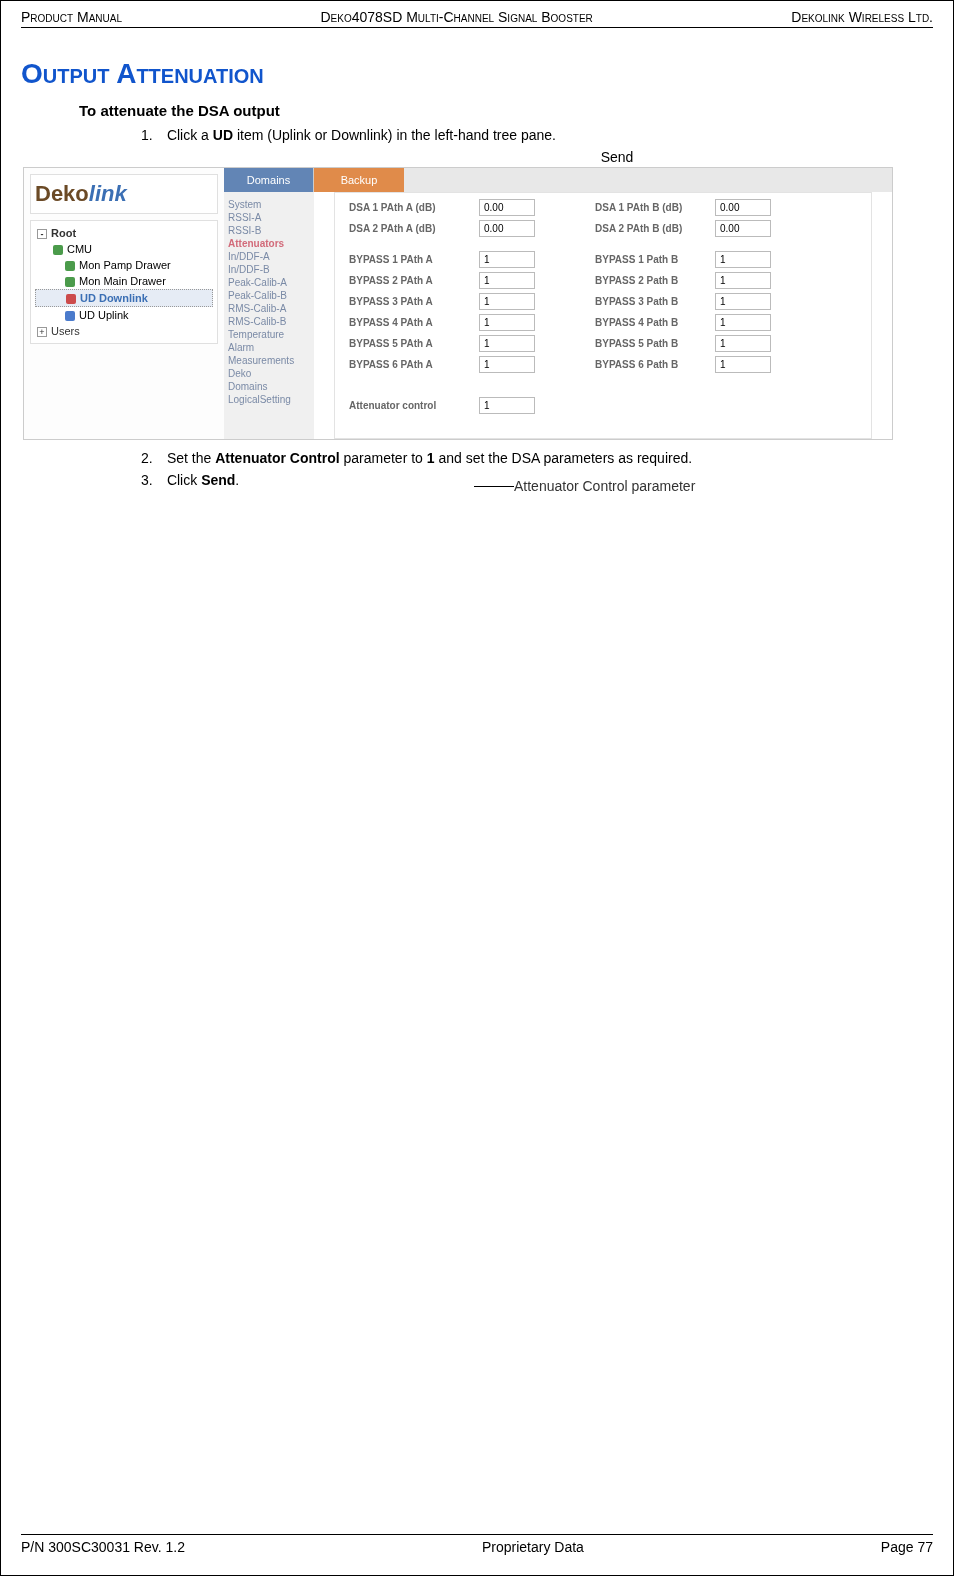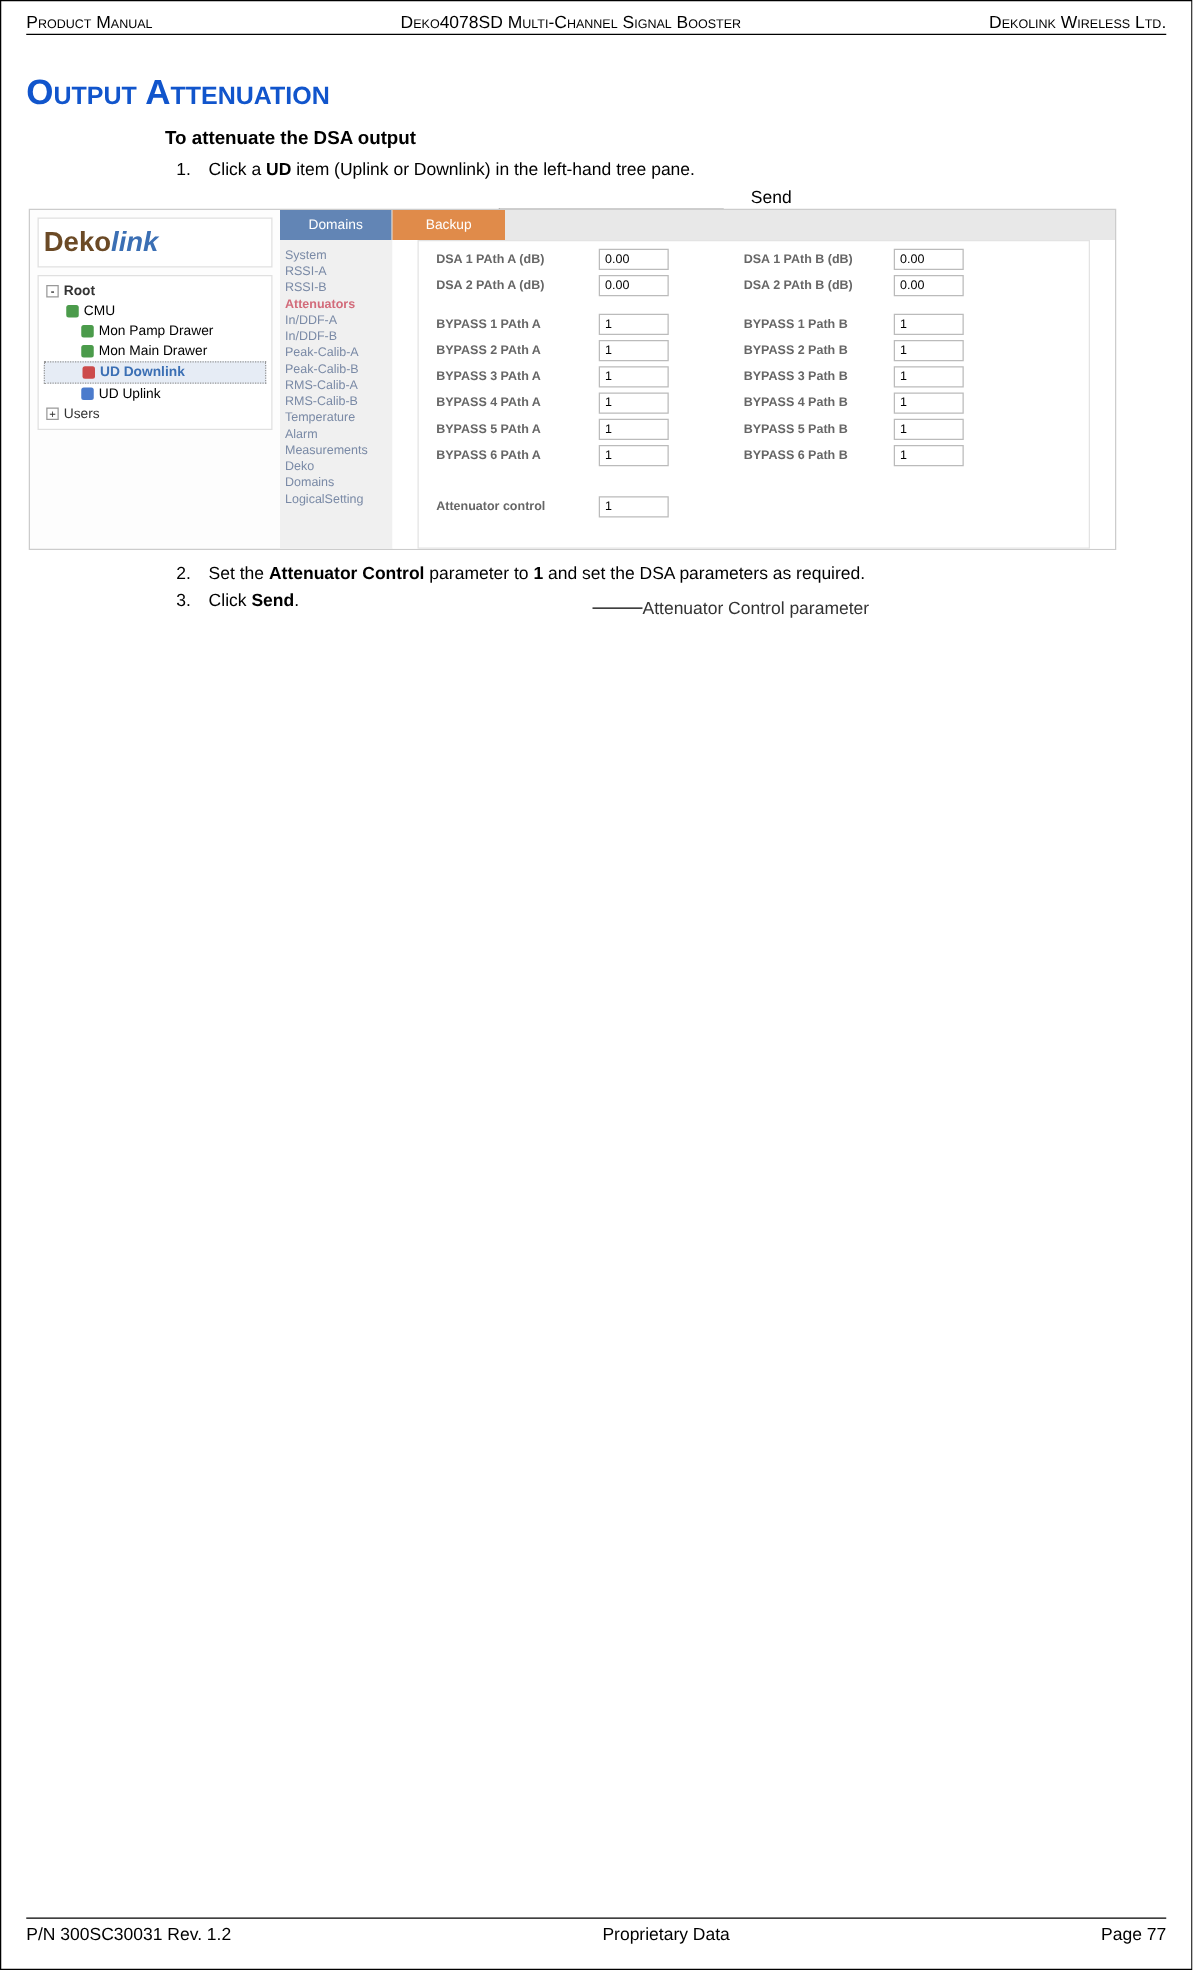--- a/index.html
+++ b/index.html
@@ -26,21 +26,21 @@
     .section-title {
       color: #1155cc;
       font-size: 28px;
       font-weight: bold;
       font-variant: small-caps;
       margin-bottom: 12px;
     }
     .subtitle {
       font-weight: bold;
       font-size: 15px;
-      margin-left: 111px;
+      margin-left: 58px;
       margin-bottom: 8px;
     }
     .step {
       margin-left: 120px;
       font-size: 14px;
       margin-bottom: 6px;
       text-align: justify;
     }
     .step .num { display: inline-block; width: 22px; }
     .b { font-weight: bold; }

